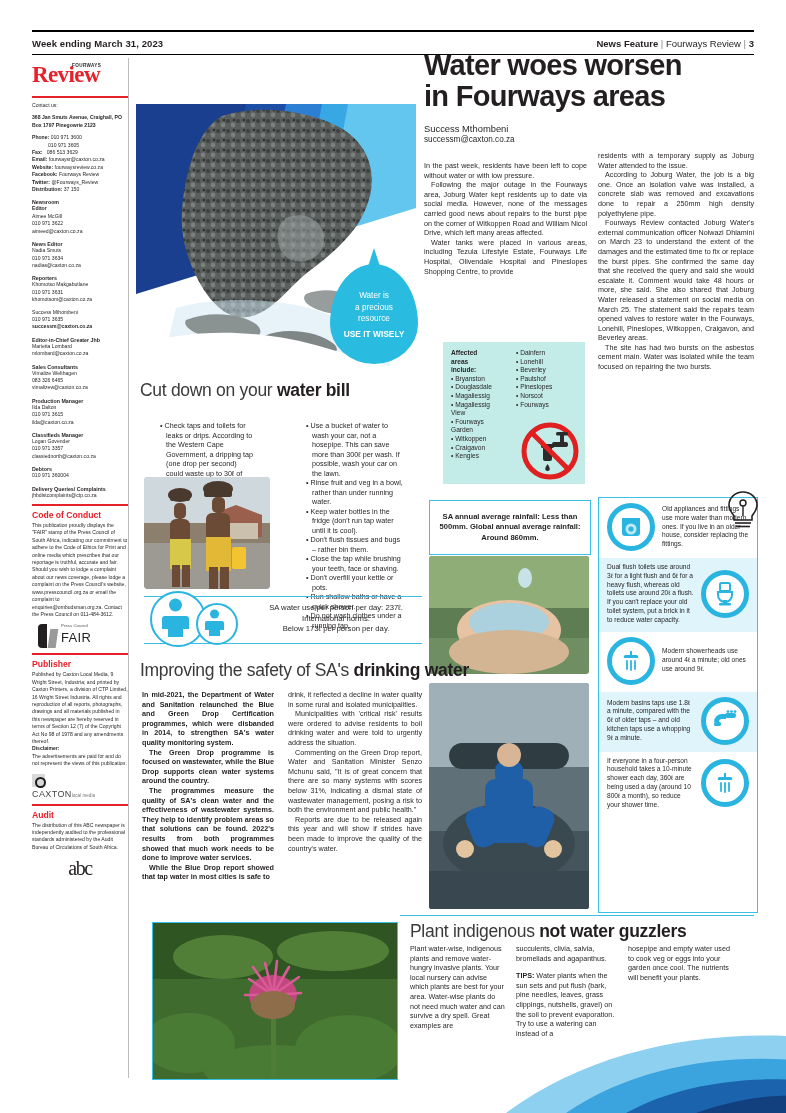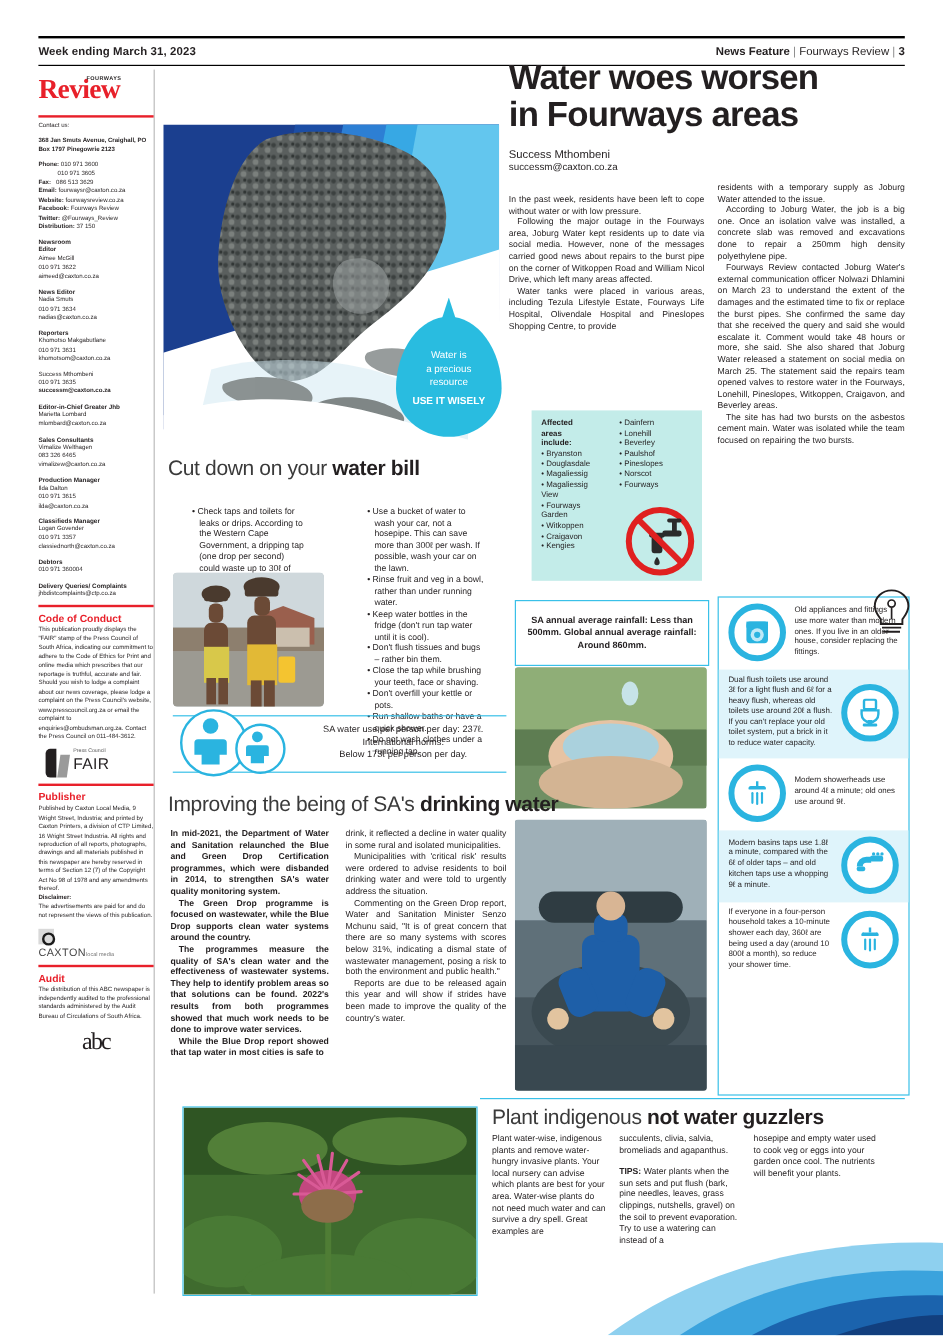--- a/index.html
+++ b/index.html
@@ -524,21 +524,21 @@
         </svg>
     </div>
     <div class="txt">
       <span>SA water use per person per day: 237ℓ.</span><br>
       <span>International norms:</span><br>
       <span>Below 173ℓ per person per day.</span>
     </div>
   </div>
 
   <div class="sec-title" id="t-imp">
-    <span>Improving the being of SA's </span><b>drinking water</b>
+    <span>Improving the safety of SA's </span><b>drinking water</b>
   </div>
   <div class="col" id="imp-l">
       <p class="first">In mid-2021, the Department of Water and Sanitation relaunched the Blue and Green Drop Certification programmes, which were disbanded in 2014, to strengthen SA's water quality monitoring system.</p>
       <p>The Green Drop programme is focused on wastewater, while the Blue Drop supports clean water systems around the country.</p>
       <p>The programmes measure the quality of SA's clean water and the effectiveness of wastewater systems. They help to identify problem areas so that solutions can be found. 2022's results from both programmes showed that much work needs to be done to improve water services.</p>
       <p>While the Blue Drop report showed that tap water in most cities is safe to</p>
     </div>
   <div class="col" id="imp-r">
       <p class="first">drink, it reflected a decline in water quality in some rural and isolated municipalities.</p>
       <p>Municipalities with 'critical risk' results were ordered to advise residents to boil drinking water and were told to urgently address the situation.</p>

